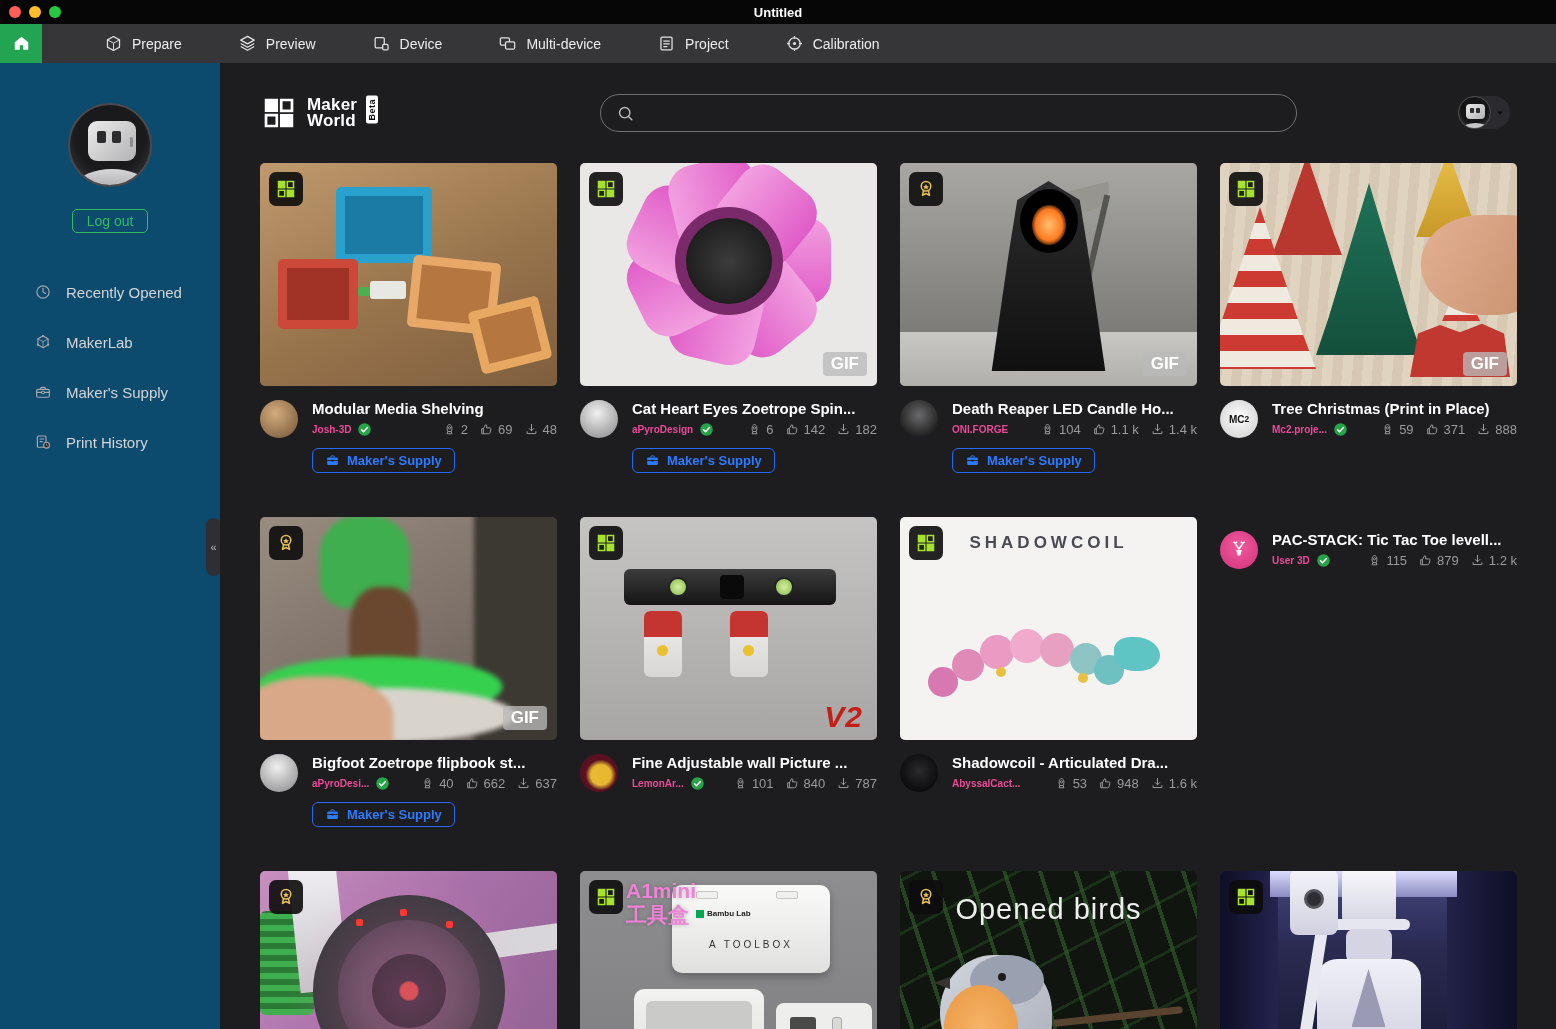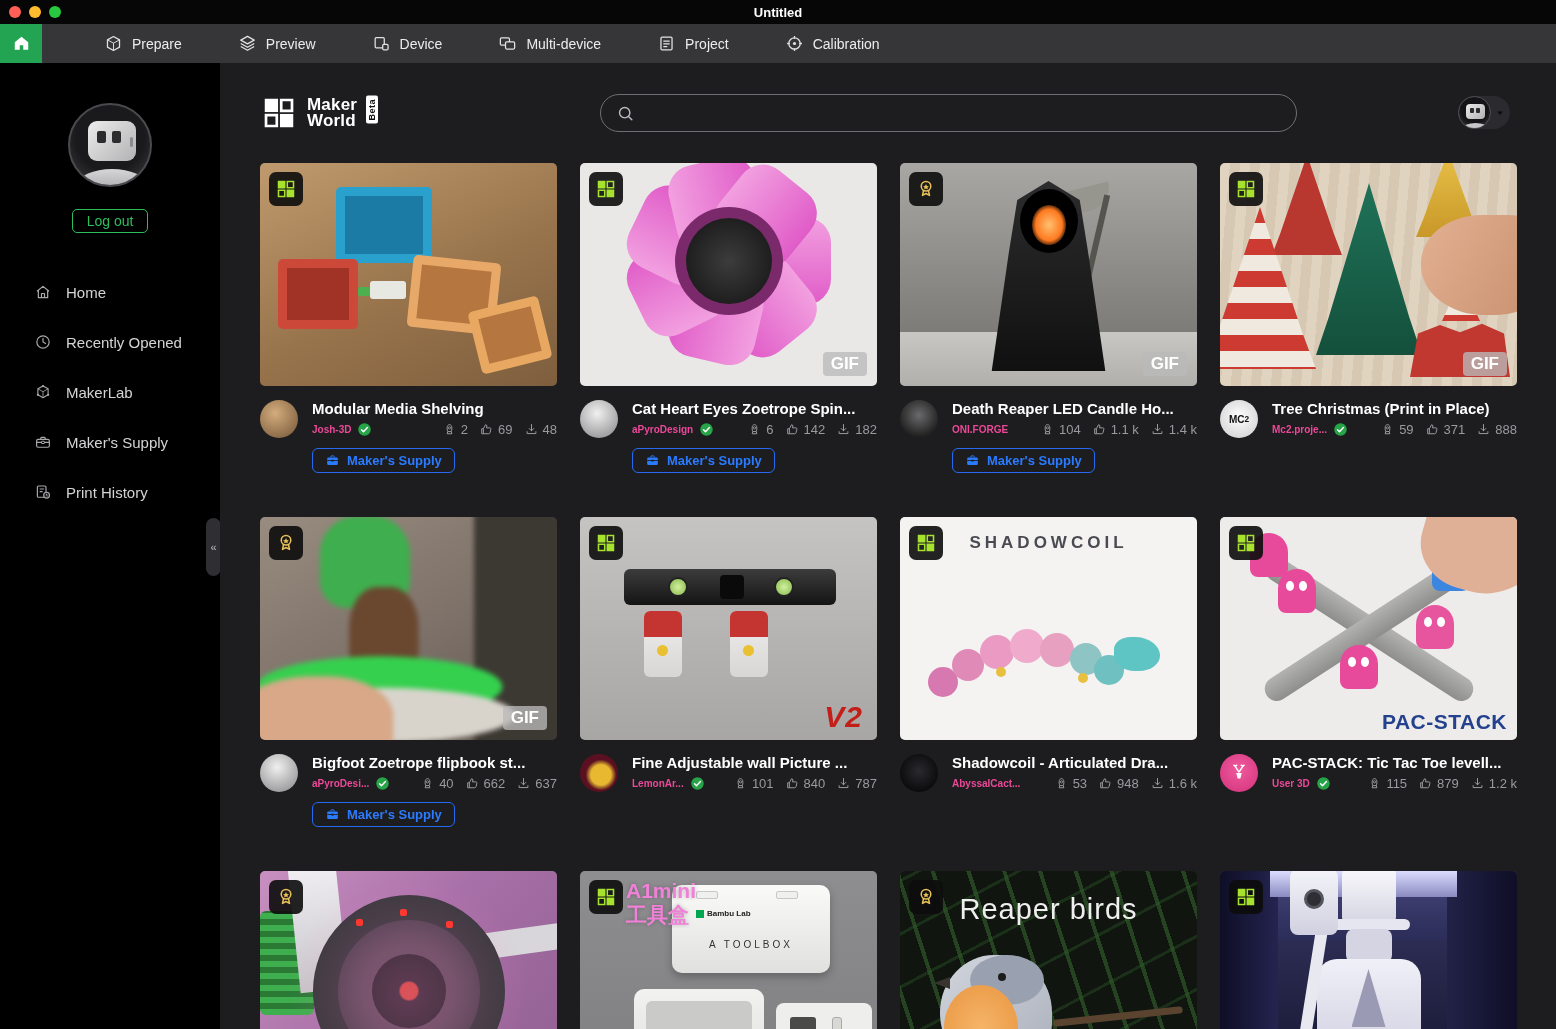--- a/index.html
+++ b/index.html
@@ -15,21 +15,21 @@
   .light.r{background:#ff5f57}.light.y{background:#febc2e}.light.g{background:#28c840}
   .win-title{position:absolute;left:0;right:0;text-align:center;color:#fff;font-size:13px;font-weight:700}
   
   .navbar{height:39px;background:#363639;display:flex;align-items:stretch}
   .home-btn{width:42px;background:#23a452;display:flex;align-items:center;justify-content:center;color:#fff;cursor:pointer}
   .tabs{display:flex;gap:56px;margin-left:62px;align-items:center}
   .tab{display:flex;gap:9px;align-items:center;color:#ececee;font-size:14px;font-weight:500;cursor:pointer}
   .tab svg{color:#e2e2e4}
   
   .layout{display:flex;height:966px}
-  .sidebar{width:220px;background:#000000;flex-shrink:0;position:relative}
+  .sidebar{width:220px;background:#0c4a6e;flex-shrink:0;position:relative}
   .main{flex:1;background:#1d1d1f;position:relative;padding-left:40px;overflow:hidden}
   
   .side-avatar{width:84px;height:84px;border-radius:50%;margin:40px auto 0;background:radial-gradient(circle at 50% 40%,#1a1a1c 55%,#3a3a3e 90%,#58585c);position:relative;overflow:hidden;border:2px solid #4a4a4e}
   .robot-head{position:absolute;left:18px;top:16px;width:48px;height:40px;border-radius:9px;background:linear-gradient(135deg,#ececec,#b2b2b4)}
   .robot-eye{position:absolute;top:10px;width:9px;height:12px;border-radius:2px;background:#2c2c2e}
   .robot-eye.e1{left:9px}.robot-eye.e2{left:24px}
   .robot-ear{position:absolute;right:3px;top:16px;width:3px;height:10px;border-radius:2px;background:#8c8c8e}
   .robot-shoulder{position:absolute;left:8px;bottom:-14px;width:68px;height:30px;border-radius:50%;background:linear-gradient(#d6d6d8,#9a9a9c)}
   .logout-btn{display:block;margin:22px auto 0;padding:3px 14px;background:transparent;border:1px solid #2dbd5f;border-radius:5px;color:#2dbd5f;font-size:14px;font-family:inherit;cursor:pointer}
   .side-menu{margin-top:34px}
@@ -275,26 +275,20 @@
         <span class="robot-eye e1"></span>
           <span class="robot-eye e2"></span>
           <span class="robot-ear"></span>
       </div>
       <div class="robot-shoulder"></div>
     </div>
     <button class="logout-btn">Log out</button>
     <div class="side-menu">
       <div class="side-item">
           <svg>
-            <use href="#sym-house"></use>
-          </svg>
-          <span>Home</span>
-        </div>
-      <div class="side-item">
-          <svg>
             <use href="#sym-clock"></use>
           </svg>
           <span>Recently Opened</span>
         </div>
       <div class="side-item">
           <svg>
             <use href="#sym-makerlab"></use>
           </svg>
           <span>MakerLab</span>
         </div>
@@ -728,50 +722,20 @@
                     </svg>
                     <span>1.6 k</span>
                   </span>
               </span>
             </div>
           </div>
         </div>
       </article>
 
       <article class="card">
-        <div class="thumb img8">
-          <div class="art">
-            <div class="xbar" style="transform:translate(-50%,-50%) rotate(33deg)"></div>
-            <div class="xbar" style="transform:translate(-50%,-50%) rotate(-33deg)"></div>
-            <div class="ghost" style="left:30px;top:16px;background:#e84a9b"></div>
-            <div class="ghost" style="left:58px;top:52px;background:#e84a9b">
-                <i style="left:8px"></i>
-                <i style="left:21px"></i>
-              </div>
-            <div class="ghost" style="left:120px;top:128px;background:#e84a9b">
-                <i style="left:8px"></i>
-                <i style="left:21px"></i>
-              </div>
-            <div class="ghost" style="left:196px;top:88px;background:#e8559f">
-                <i style="left:8px"></i>
-                <i style="left:21px"></i>
-              </div>
-            <div class="ghost" style="left:212px;top:30px;background:#3a86e0">
-                <i style="left:8px"></i>
-                <i style="left:21px"></i>
-              </div>
-            <div style="right:-26px;top:-34px;width:120px;height:110px;background:#e0b096;border-radius:40% 50% 50% 40%;transform:rotate(16deg)"></div>
-            <div class="pac-text">PAC-STACK</div>
-          </div>
-          <span class="badge">
-              <svg class="lime">
-                <use href="#sym-mwlogo"></use>
-              </svg>
-            </span>
-        </div>
         <div class="info">
           <span class="avatar" style="background:radial-gradient(circle at 50% 40%,#f05a9e,#d83a82 80%);display:flex;align-items:center;justify-content:center">
             <svg width="22" height="22" viewBox="0 0 24 24">
                 <path d="M12 11 L8 5 M12 11 L16 5 M8 5 6 3 M8 5 10 3 M16 5 14 3 M16 5 18 3" stroke="#fff" stroke-width="1.6" fill="none"></path>
                 <path d="M9 12 h6 l-1.5 6 h-3 Z" fill="#fff"></path>
               </svg>
           </span>
           <div class="meta">
             <div class="m-title">PAC-STACK: Tic Tac Toe levell...</div>
             <div class="sub">
@@ -857,21 +821,21 @@
         <div class="thumb img11">
           <div class="art">
             <div style="inset:0;background:repeating-linear-gradient(72deg,transparent 0 30px,rgba(64,122,56,.45) 30px 34px)"></div>
             <div style="inset:0;background:repeating-linear-gradient(-28deg,transparent 0 44px,rgba(46,96,40,.35) 44px 47px)"></div>
             <div style="right:14px;top:142px;width:130px;height:7px;background:#5a4430;transform:rotate(-6deg);border-radius:4px"></div>
             <div style="left:40px;top:84px;width:112px;height:120px;background:linear-gradient(140deg,#d2d5dd,#a8aeba);border-radius:50% 50% 46% 54%"></div>
             <div style="left:70px;top:84px;width:74px;height:50px;background:#99a1b1;border-radius:50%"></div>
             <div style="left:44px;top:114px;width:74px;height:86px;background:radial-gradient(#f6b468,#e89640);border-radius:50%"></div>
             <div style="left:34px;top:106px;width:0;height:0;border-right:16px solid #3a3430;border-top:6px solid transparent;border-bottom:6px solid transparent"></div>
             <div style="left:98px;top:102px;width:8px;height:8px;background:#1c1c1c;border-radius:50%"></div>
-            <div class="fluffy-text">Reaper birds</div>
+            <div class="fluffy-text">Opened birds</div>
           </div>
           <span class="badge">
               <svg class="gold">
                 <use href="#sym-medal"></use>
               </svg>
             </span>
         </div>
       </article>
 
       <article class="card">

